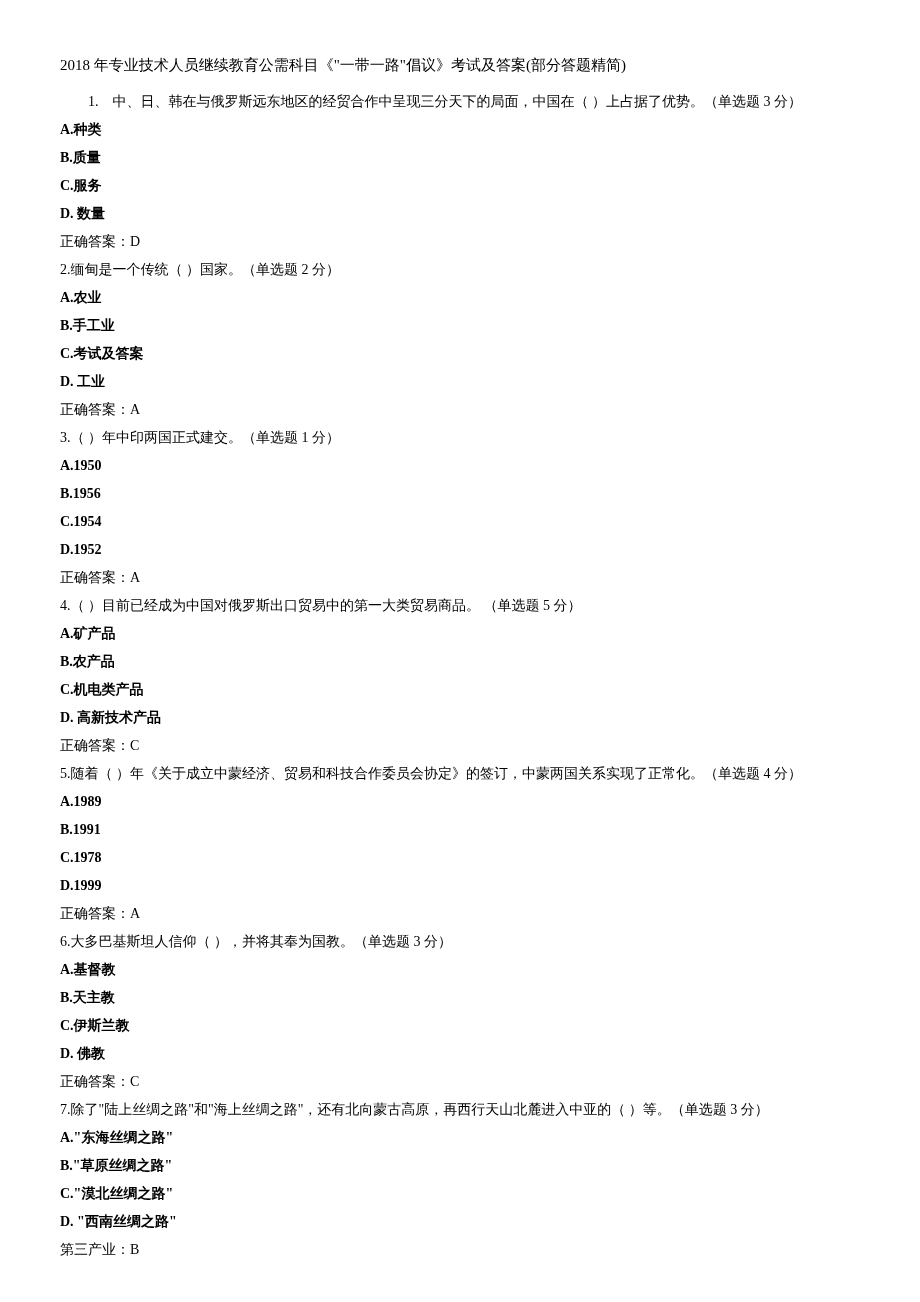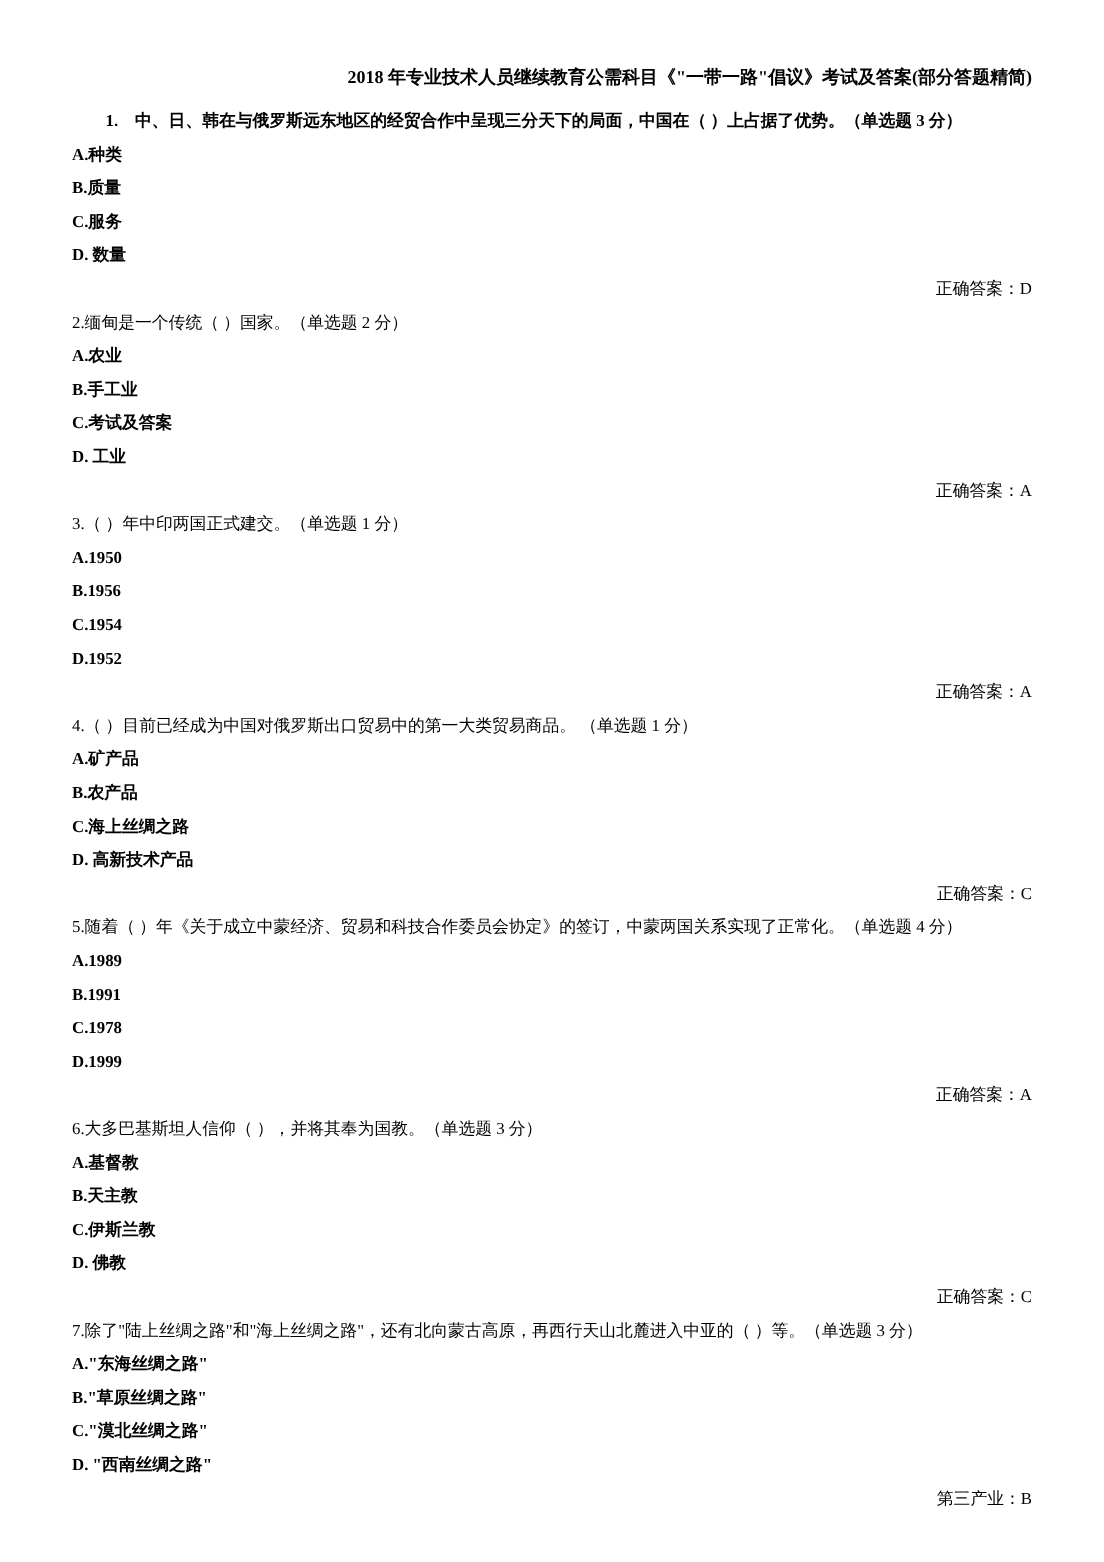--- a/index.html
+++ b/index.html
@@ -7,39 +7,37 @@
       font-size: 14px;
       line-height: 2;
       color: #000;
       background: #fff;
       margin: 0;
       padding: 50px 60px;
       width: 920px;
       box-sizing: border-box;
     }
     .title {
-      text-align: right;
-      font-weight: bold;
+      text-align: left;
+      font-weight: normal;
       font-size: 15px;
       margin-bottom: 8px;
     }
     .question-stem {
       margin: 0;
     }
     .option {
       margin: 0;
       font-weight: bold;
     }
     .answer {
       margin: 0;
-      text-align: right;
     }
     .q1-stem {
       text-indent: 2em;
-      font-weight: bold;
     }
   </style>
 </head>
 <body>
 
 <div class="title">2018 年专业技术人员继续教育公需科目《"一带一路"倡议》考试及答案(部分答题精简)</div>
 
 <p class="question-stem q1-stem"><span>1.</span>　<span>中、日、韩在与俄罗斯远东地区的经贸合作中呈现三分天下的局面，中国在（ ）上占据了优势。（单选题 3 分）</span></p>
 <p class="option">A.种类</p>
 <p class="option">B.质量</p>
@@ -54,24 +52,24 @@
 <p class="option">D. 工业</p>
 <p class="answer">正确答案：A</p>
 
 <p class="question-stem"><span>3.</span><span>（ ）年中印两国正式建交。（单选题 1 分）</span></p>
 <p class="option">A.1950</p>
 <p class="option">B.1956</p>
 <p class="option">C.1954</p>
 <p class="option">D.1952</p>
 <p class="answer">正确答案：A</p>
 
-<p class="question-stem"><span>4.</span><span>（ ）目前已经成为中国对俄罗斯出口贸易中的第一大类贸易商品。 （单选题 1 分）</span></p>
+<p class="question-stem"><span>4.</span><span>（ ）目前已经成为中国对俄罗斯出口贸易中的第一大类贸易商品。 （单选题 5 分）</span></p>
 <p class="option">A.矿产品</p>
 <p class="option">B.农产品</p>
-<p class="option">C.海上丝绸之路</p>
+<p class="option">C.机电类产品</p>
 <p class="option">D. 高新技术产品</p>
 <p class="answer">正确答案：C</p>
 
 <p class="question-stem"><span>5.</span><span>随着（ ）年《关于成立中蒙经济、贸易和科技合作委员会协定》的签订，中蒙两国关系实现了正常化。（单选题 4 分）</span></p>
 <p class="option">A.1989</p>
 <p class="option">B.1991</p>
 <p class="option">C.1978</p>
 <p class="option">D.1999</p>
 <p class="answer">正确答案：A</p>
 

